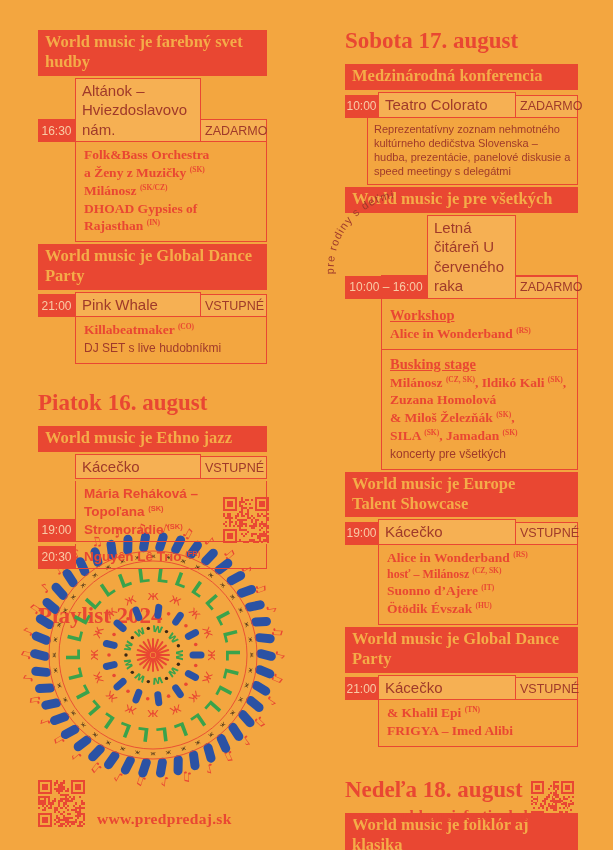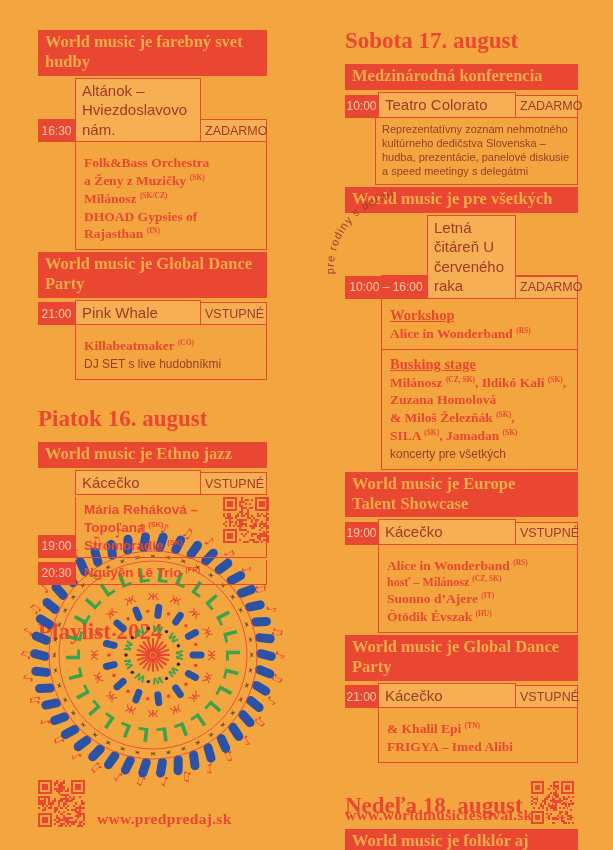--- a/index.html
+++ b/index.html
@@ -17,27 +17,27 @@
   .banner{background:var(--red);color:var(--btxt);font-family:"Liberation Serif",serif;font-weight:700;font-size:16.5px;line-height:1.2;padding:2px 7px 4px;margin-top:2px}
   .row{display:flex;align-items:flex-end;margin-top:2px;position:relative;z-index:2}
   .t{background:var(--red);color:var(--time);font-size:12px;width:37px;height:23px;display:flex;align-items:center;justify-content:center;flex:none}
   .col-right .t{width:33px}
   .t.tw{width:82px}
   .sp{width:37px;flex:none}
   .col-right .sp{width:33px}
   .v{flex:1;background:var(--cell);border:1.5px solid var(--red);color:var(--dark);font-size:15px;padding:2px 6px;line-height:1.3;min-height:23px}
   .p{width:66px;flex:none;background:var(--cell);border:1.5px solid var(--red);border-left:none;color:var(--dark);font-size:12.5px;padding:8px 4px;height:23px;display:flex;align-items:center}
   .col-right .p{width:62px}
-  .ablk{border:1.5px solid var(--red);border-top:none;padding:12px 8px 6px;color:var(--red);font-family:"Liberation Serif",serif;font-weight:700;font-size:13.5px;line-height:1.32}
+  .ablk{border:1.5px solid var(--red);border-top:none;padding:4px 8px 6px;color:var(--red);font-family:"Liberation Serif",serif;font-weight:700;font-size:13.5px;line-height:1.32}
   .ml37{margin-left:37px}.ml33{margin-left:33px}
   .cblk{flex:1;border:1.5px solid var(--red);border-top:none;padding:4px 8px 2px;color:var(--red);font-family:Liberation Sans, sans-serif;font-weight:700;font-size:13.5px;line-height:1.32}
   .sub{font-family:"Liberation Sans",sans-serif;font-weight:400;color:var(--dark);font-size:12px;margin-top:2px}
   .small{font-size:12px}
   sup{font-size:7.5px;vertical-align:super;line-height:0;font-weight:700}
-  .note{margin-left:30px;border:1.5px solid var(--red);border-top:none;padding:4px 6px 5px;color:var(--dark);font-size:11px;line-height:1.3}
+  .note{margin-left:22px;border:1.5px solid var(--red);border-top:none;padding:4px 6px 5px;color:var(--dark);font-size:11px;line-height:1.3}
   .wsblk{margin-left:36px;border:1.5px solid var(--red);margin-top:-24px;padding:30px 8px 6px;position:relative;z-index:1;color:var(--red);font-family:"Liberation Serif",serif;font-weight:700;font-size:13.5px;line-height:1.32}
   .uh{text-decoration:underline;font-size:14.5px}
   .divider{border-top:1.5px solid var(--red);margin:6px -8px 5px}
   .arc-svg{position:absolute;left:318px;top:192px;width:110px;height:100px;overflow:visible;z-index:3}
   .mandala{position:absolute;left:11px;top:515px;width:284px;height:281px}
   .qr{position:absolute;shape-rendering:crispEdges}
   .qr-playlist{left:223px;top:497px;width:46px;height:46px}
   .qr-tickets{left:38px;top:780px;width:47px;height:47px}
   .qr-festival{left:531px;top:781px;width:43px;height:43px}
   .furl{position:absolute;font-family:"Liberation Serif",serif;font-weight:700;color:var(--red);font-size:15.5px;letter-spacing:.3px}

